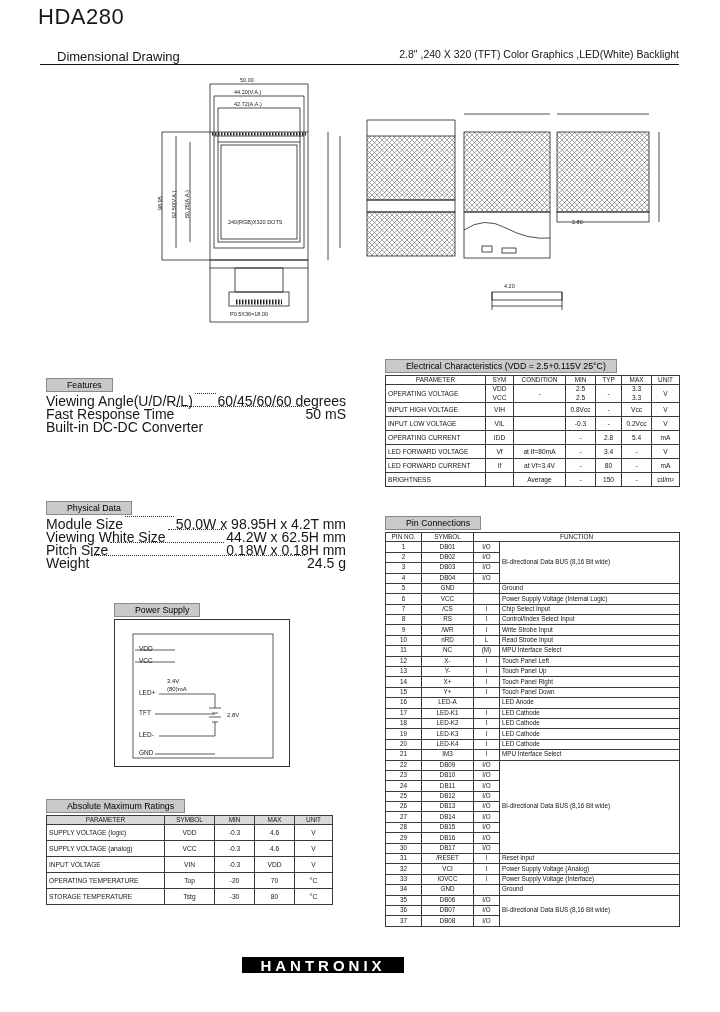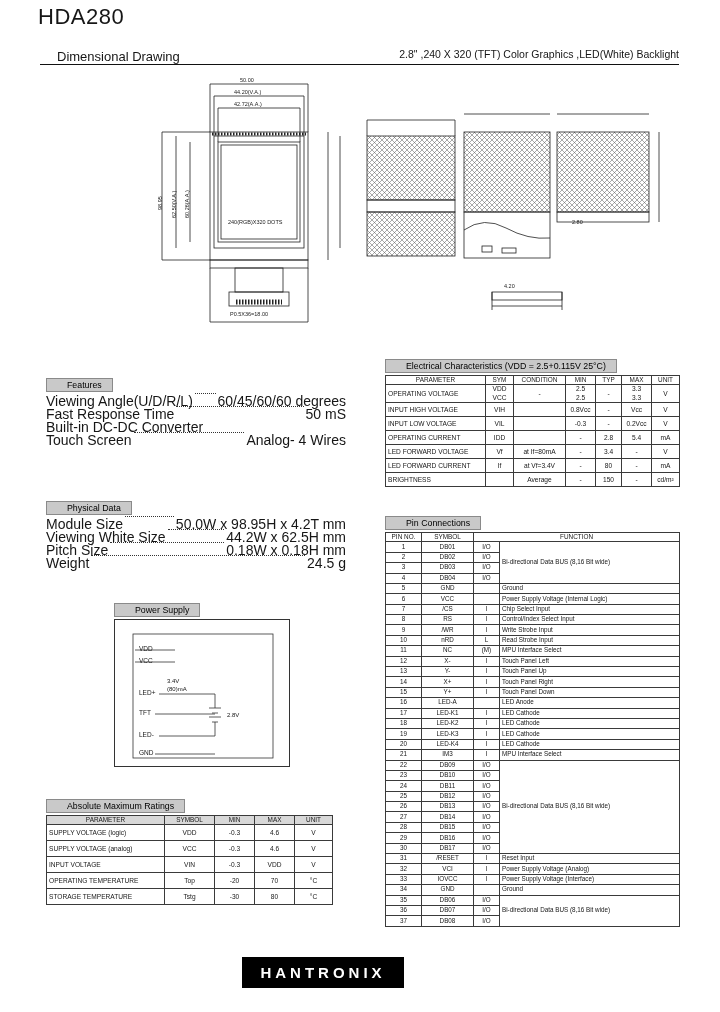--- a/index.html
+++ b/index.html
@@ -42,21 +42,21 @@
   th,td{border:1px solid #3a3a3a;font-size:6.6px;padding:0 2px;text-align:center;
         font-weight:normal;white-space:pre-line;line-height:1.3;overflow:hidden}
   th{font-size:6.4px}
   td.pl,td.fn{text-align:left}
   #absmax th{background:#d8d8d8}
   #absmax td{height:16px}
   #electrical td{height:14px}
   .pins-table td{font-size:6.3px;height:10.4px;line-height:1.1;padding:0 2px}
   .pins-table td.fn{vertical-align:middle}
 
-  #logo{left:242px;top:957px;width:162px;height:31px;background:#000;color:#fff;
+  #logo{left:242px;top:957px;width:162px;height:16px;background:#000;color:#fff;
         display:flex;align-items:center;justify-content:center;
         font-size:15px;font-weight:bold;letter-spacing:4px}
 </style>
 </head>
 <body>
 
 <div class="abs" id="title">HDA280</div>
 <div class="abs" id="sub-left">Dimensional Drawing</div>
 <div class="abs" id="sub-right">2.8" ,240 X 320  (TFT) Color Graphics ,LED(White)  Backlight</div>
 <div class="abs" id="hrule"></div>
@@ -151,25 +151,20 @@
         <span class="dots"></span>
         <span class="val">60/45/60/60 degrees</span>
       </div>
       <div class="dotrow">
         <span>Fast Response Time</span>
         <span class="dots"></span>
         <span class="val">50 mS</span>
       </div>
       <div class="dotrow">
         <span>Built-in DC-DC Converter</span>
-      </div>
-      <div class="dotrow">
-        <span>Touch Screen</span>
-        <span class="dots"></span>
-        <span class="val">Analog- 4 Wires</span>
       </div>
     </div>
 </div>
 
 <div class="abs" id="physical">
   <span class="hbar">Physical Data</span>
   <div class="speclist">
       <div class="dotrow">
         <span>Module Size</span>
         <span class="dots"></span>

